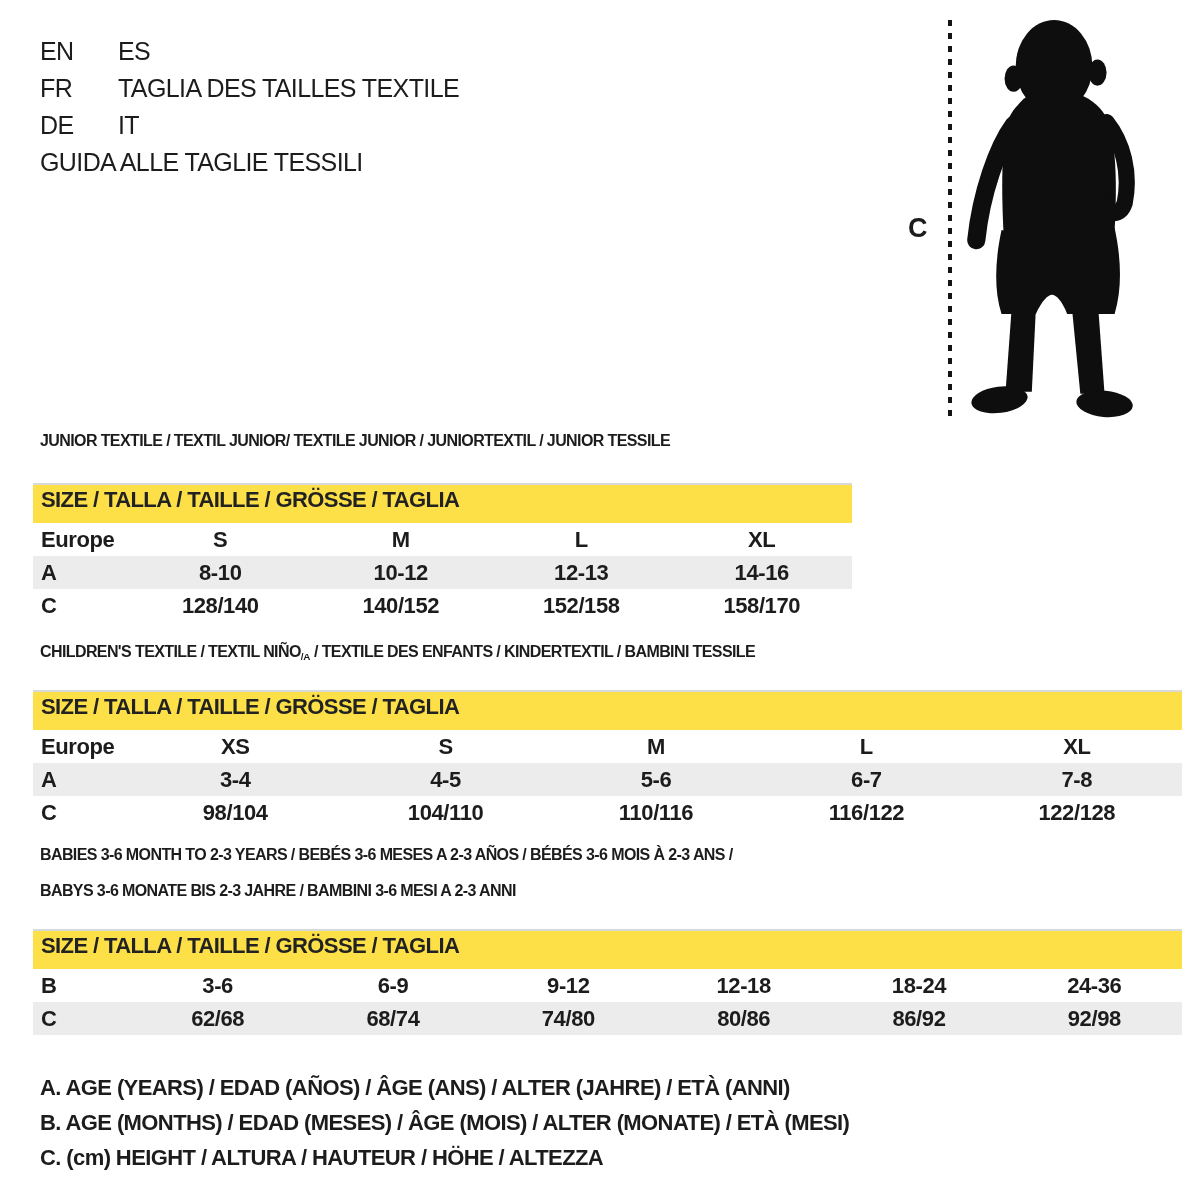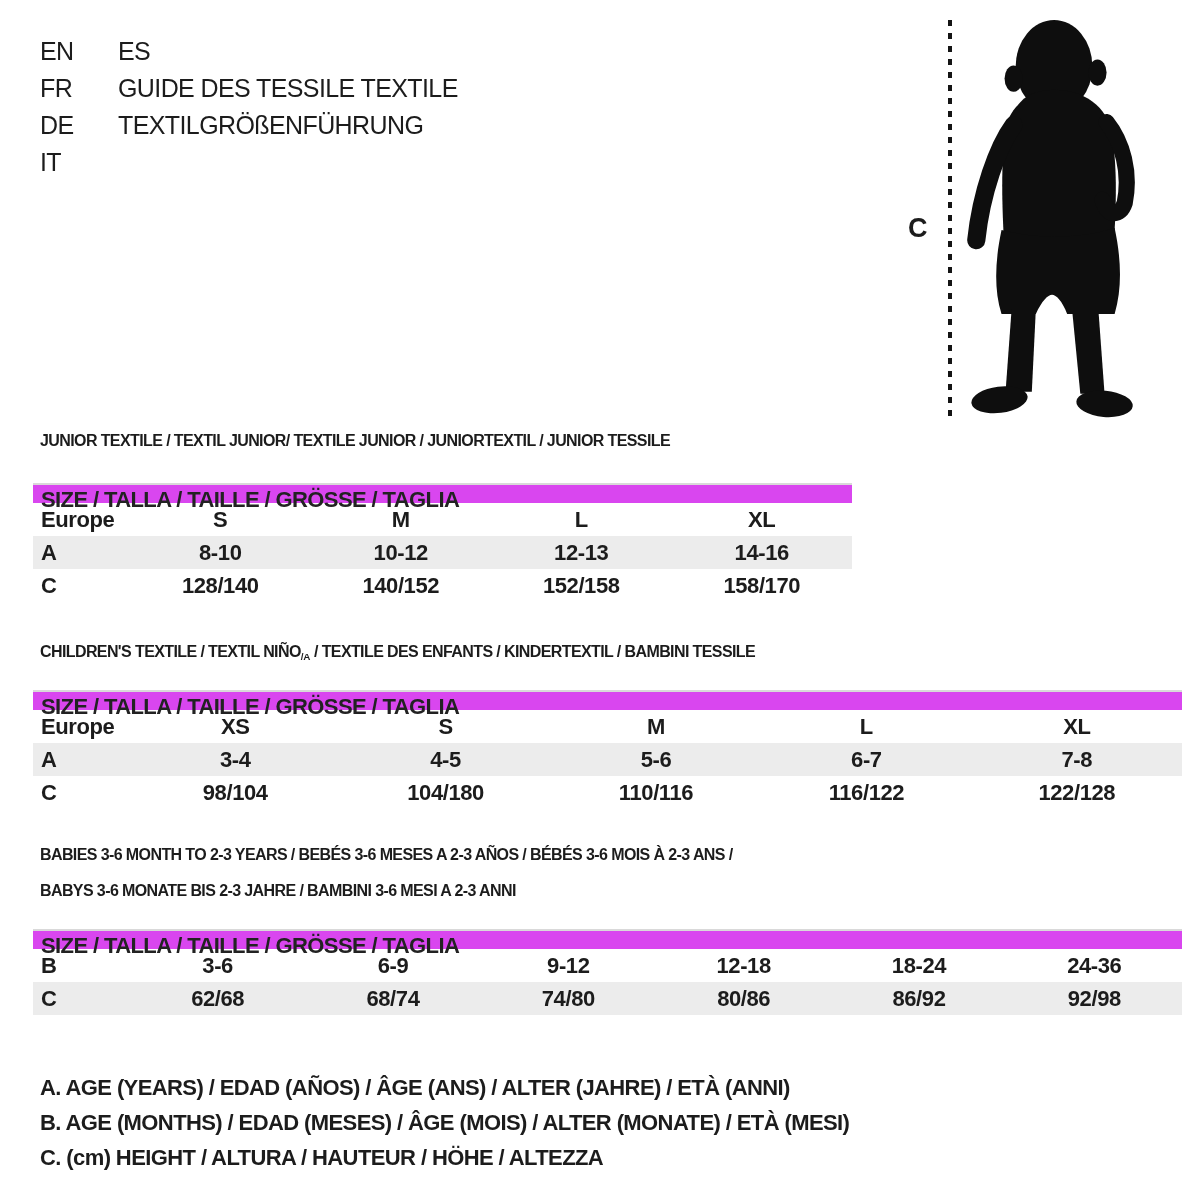--- a/index.html
+++ b/index.html
@@ -41,22 +41,22 @@
   .section-title {
     left: 40px;
     font-size: 16px; font-weight: 700; letter-spacing: -0.6px;
     white-space: nowrap;
   }
   .sub { font-size: 0.62em; vertical-align: -0.28em; letter-spacing: -0.3px; }
 
   
   .size-table { left: 33px; }
   .size-bar {
-    height: 20px; line-height: 30px;
-    background: #d946ef;
+    height: 40px; line-height: 30px;
+    background: #fde047;
     border-top: 2px solid #d9d9d9;
     box-sizing: border-box;
     padding-left: 8px;
     font-size: 22px; font-weight: 700; letter-spacing: -0.6px;
     color: #222222;
     white-space: nowrap;
   }
   .t-row {
     display: grid; height: 33px; align-items: center;
     font-size: 22px; font-weight: 700; letter-spacing: -0.4px;
@@ -76,24 +76,24 @@
     white-space: nowrap;
   }
 </style>
 </head>
 <body>
 
 <div class="abs lang-block">
   <div class="lang-code">EN</div>
   <div class="lang-code">ES</div>
   <div class="lang-code">FR</div>
-  <div class="lang-title">GUIDE DES TESSILE TEXTILE</div>
+  <div class="lang-title">TAGLIA DES TAILLES TEXTILE</div>
   <div class="lang-code">DE</div>
-  <div class="lang-title">TEXTILGRÖßENFÜHRUNG</div>
   <div class="lang-code">IT</div>
+  <div class="lang-title">GUIDA ALLE TAGLIE TESSILI</div>
 </div>
 
 <div class="abs measure-line"></div>
 <div class="abs measure-label">C</div>
 <div class="abs silhouette">
   <svg width="174" height="404" viewBox="0 0 172 400" xmlns="http://www.w3.org/2000/svg">
     <g fill="#0e0e0e" stroke="none">
       <ellipse cx="90" cy="50" rx="38" ry="46"></ellipse>
       <ellipse cx="50" cy="62" rx="9" ry="13"></ellipse>
       <ellipse cx="133" cy="56" rx="9" ry="13"></ellipse>
@@ -156,21 +156,21 @@
     <div class="cell label">A</div>
     <div class="cell val">3-4</div>
     <div class="cell val">4-5</div>
     <div class="cell val">5-6</div>
     <div class="cell val">6-7</div>
     <div class="cell val">7-8</div>
   </div>
   <div class="t-row cols-5">
     <div class="cell label">C</div>
     <div class="cell val">98/104</div>
-    <div class="cell val">104/180</div>
+    <div class="cell val">104/110</div>
     <div class="cell val">110/116</div>
     <div class="cell val">116/122</div>
     <div class="cell val">122/128</div>
   </div>
 </div>
 
 <div class="abs section-title" style="top:846px;">BABIES 3-6 MONTH TO 2-3 YEARS / BEBÉS 3-6 MESES A 2-3 AÑOS / BÉBÉS 3-6 MOIS À 2-3 ANS /</div>
 <div class="abs section-title" style="top:882px;">BABYS 3-6 MONATE BIS 2-3 JAHRE / BAMBINI 3-6 MESI A 2-3 ANNI</div>
 
 <div class="abs size-table" style="top:929px; width:1149px;">

